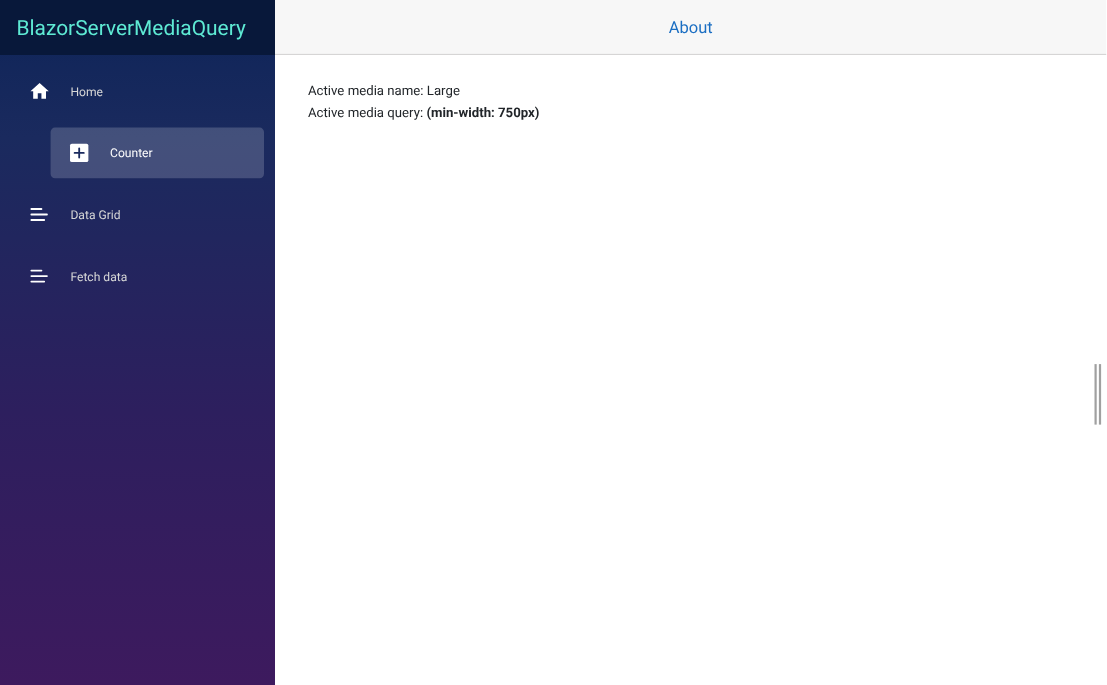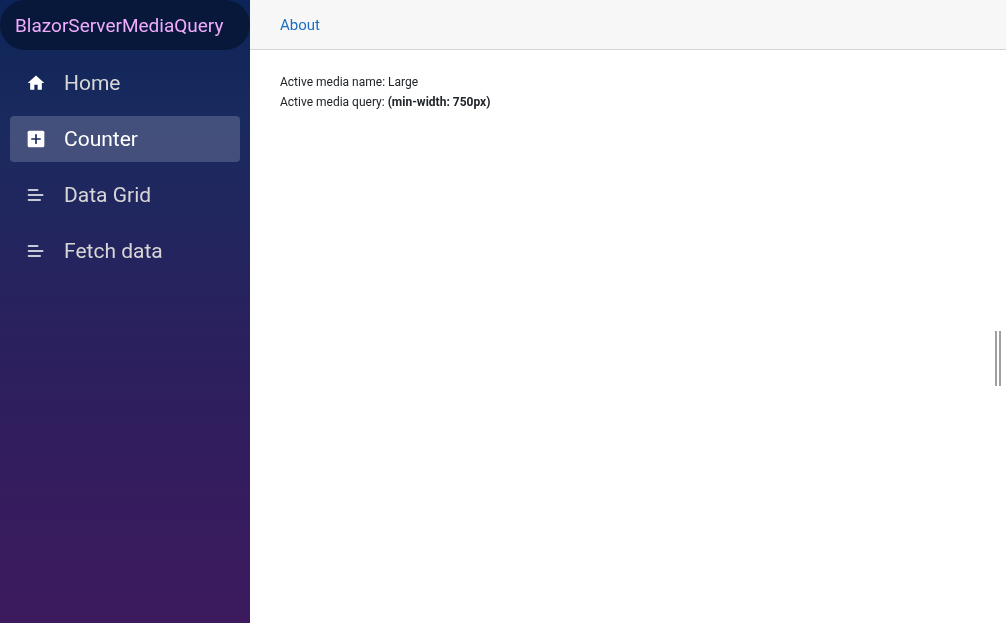--- a/index.html
+++ b/index.html
@@ -13,49 +13,49 @@
     .sidebar {
       width: 250px;
       height: 100%;
       background: linear-gradient(180deg, #0d2458 0%, #1a2a5e 20%, #2d1f5e 60%, #3d1a5e 100%);
       color: #d7d7d7;
       display: flex;
       flex-direction: column;
     }
     .brand {
       background: #08183a;
-      color: #f0abfc;
+      color: #5eead4;
       font-size: 19px;
       padding: 12px 15px;
       height: 50px;
       display: flex;
       align-items: center;
-      border-radius: 25px;
     }
     .nav {
       padding: 10px;
       display: flex;
       flex-direction: column;
       gap: 0;
     }
     .nav-item {
       display: flex;
       align-items: center;
       gap: 18px;
       padding: 0 16px;
       height: 46px;
       border-radius: 4px;
       color: #d7d7d7;
-      font-size: 21px;
+      font-size: 11px;
       cursor: pointer;
       margin-bottom: 10px;
     }
     .nav-item.active {
       background: rgba(255,255,255,0.18);
       color: #ffffff;
+      margin-left: 36px;
     }
     .nav-item .icon {
       width: 20px;
       height: 20px;
       display: flex;
       align-items: center;
       justify-content: center;
       flex-shrink: 0;
     }
     .main {
@@ -63,21 +63,21 @@
       display: flex;
       flex-direction: column;
       overflow: hidden;
       position: relative;
     }
     .topbar {
       height: 50px;
       background: #f7f7f7;
       border-bottom: 1px solid #d6d5d5;
       display: flex;
-      justify-content: flex-start;
+      justify-content: center;
       align-items: center;
       padding: 0 30px;
     }
     .about-link {
       color: #1b6ec2;
       font-size: 15px;
       text-decoration: none;
       cursor: pointer;
     }
     .content {

